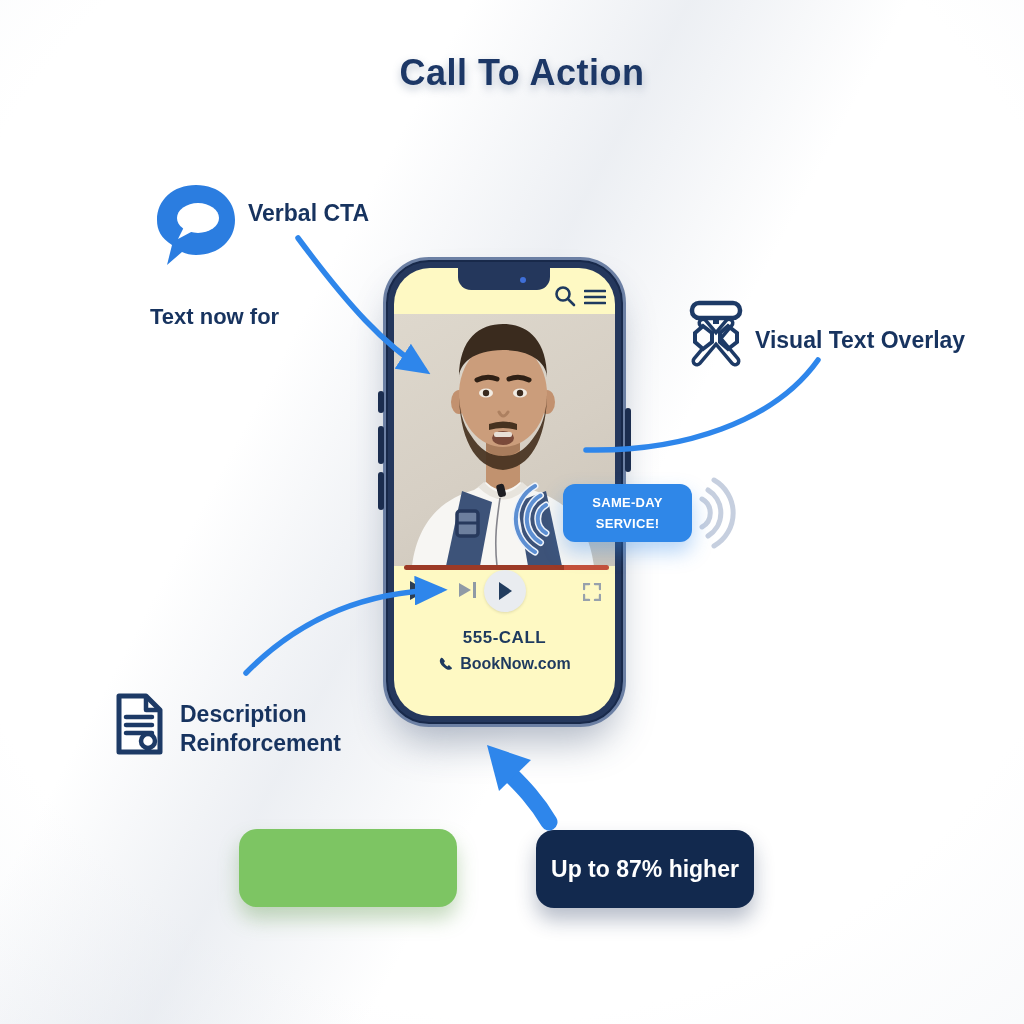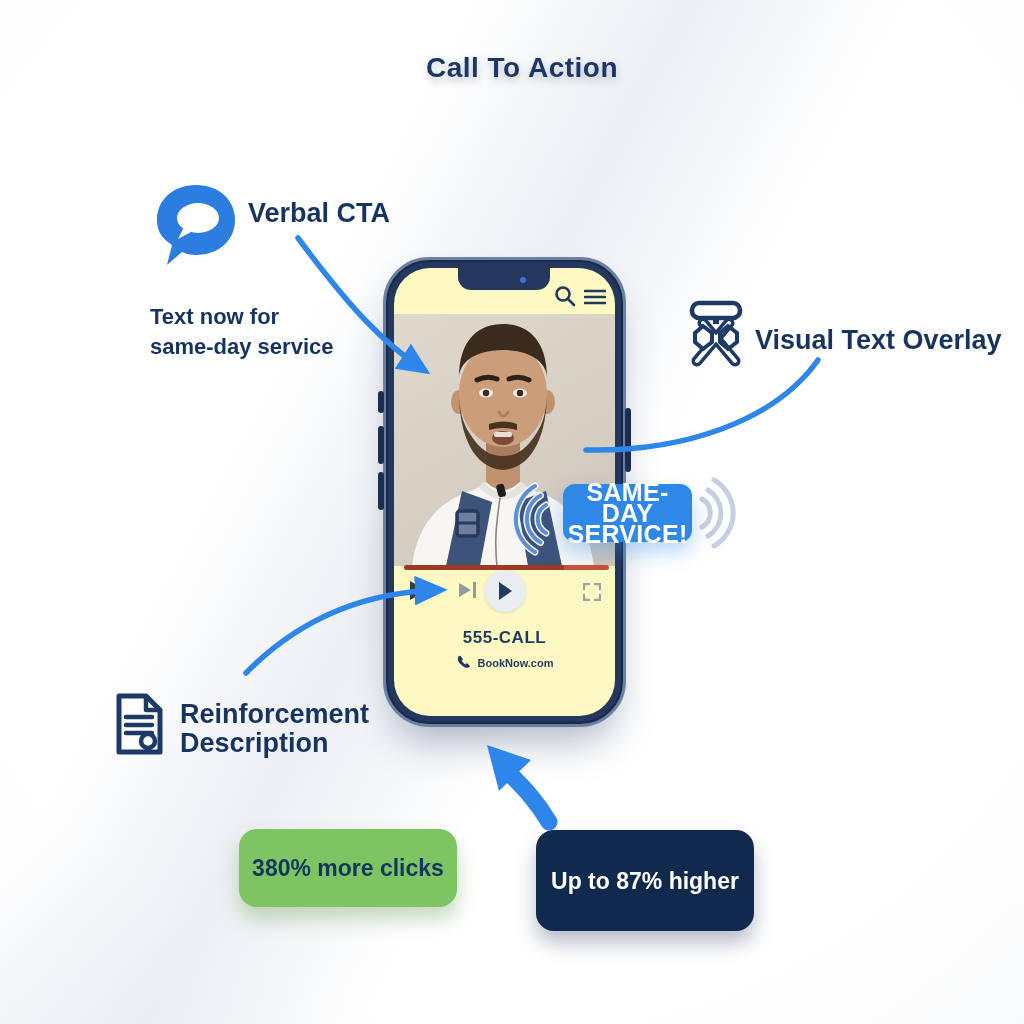--- a/index.html
+++ b/index.html
@@ -8,26 +8,26 @@
   #canvas{
     position:relative; width:1024px; height:1024px; overflow:hidden;
     background:
       linear-gradient(118deg, rgba(206,213,224,0) 30%, rgba(206,213,224,.38) 44%, rgba(206,213,224,0) 58%),
       radial-gradient(125% 125% at 50% 42%, #ffffff 46%, #f3f5f8 76%, #e6eaf0 100%);
   }
   .navy-text{ color:#17335f; font-weight:700; }
   
   .title{
     position:absolute; top:52px; left:0; width:1024px; text-align:center;
-    font-size:28px; font-weight:700; color:#1c3766; letter-spacing:.5px;
+    font-size:36px; font-weight:700; color:#1c3766; letter-spacing:.5px;
     text-shadow:0 4px 8px rgba(110,128,155,.45);
     padding-left:20px;
   }
   
-  .callout-label{ position:absolute; font-size:27px; line-height:29px; }
+  .callout-label{ position:absolute; font-size:23px; line-height:29px; }
   .verbal-label{ left:248px; top:199px; }
   .script-text{ left:150px; top:302px; font-size:22px; }
   .overlay-label{ left:755px; top:326px; }
   .desc-label{ left:180px; top:700px; }
   .ico{ position:absolute; }
   
   .phone{
     position:absolute; left:383px; top:257px; width:243px; height:470px;
     background:#24375c; border:3px solid #6c80a4; border-radius:46px;
     box-shadow:0 24px 38px -10px rgba(45,65,100,.38), inset 0 0 0 2px #18294a;
@@ -60,36 +60,36 @@
   }
   .ctrl{ position:absolute; }
   .play-btn{
     left:90px; top:302px; width:42px; height:42px; border-radius:50%;
     background:#e9ecf0; display:flex; align-items:center; justify-content:center;
     box-shadow:0 1px 3px rgba(0,0,0,.12);
   }
   .contact{ position:absolute; left:0; top:360px; width:221px; text-align:center; }
   .phone-number{ font-size:17px; font-weight:700; color:#1e3a5f; letter-spacing:.5px; }
   .website-row{ margin-top:7px; display:flex; align-items:center; justify-content:center; gap:7px; }
-  .website{ font-size:11px; font-weight:700; color:#1e3a5f; cursor:pointer; }
+  .website{ font-size:16px; font-weight:700; color:#1e3a5f; cursor:pointer; }
   
   .sameday-badge{
     position:absolute; left:563px; top:484px; width:129px; height:58px;
     background:#2f87e8; border-radius:12px; display:flex; flex-direction:column;
     align-items:center; justify-content:center;
-    color:#fff; font-weight:700; font-size:25px; line-height:21px; letter-spacing:.3px;
+    color:#fff; font-weight:700; font-size:13px; line-height:21px; letter-spacing:.3px;
     box-shadow:0 10px 20px rgba(47,135,232,.35); z-index:30; text-align:center;
   }
   
   .stat{ position:absolute; border-radius:18px; display:flex; flex-direction:column;
     align-items:center; justify-content:center; text-align:center;
     font-weight:700; font-size:23px; line-height:30px; z-index:20; }
   .stat-green{ left:239px; top:829px; width:218px; height:78px; background:#7dc563;
     color:#14365f; box-shadow:0 12px 20px rgba(90,150,70,.35); }
-  .stat-navy{ left:536px; top:830px; width:218px; height:101px; background:#12294e;
+  .stat-navy{ left:536px; top:830px; width:218px; height:78px; background:#12294e;
     color:#ffffff; box-shadow:0 12px 20px rgba(20,40,80,.3); }
   
   .arrows{ position:absolute; left:0; top:0; width:1024px; height:1024px;
     z-index:40; pointer-events:none; }
   .waves-right{ position:absolute; left:694px; top:476px; z-index:25; }
 </style>
 </head>
 <body>
 
 <div id="canvas">
@@ -98,21 +98,20 @@
 
   <svg class="ico" style="left:153px;top:181px;" width="86" height="88" viewBox="0 0 86 88">
     <path d="M43 4 C66 4 82 19 82 39 C82 59 66 74 43 74 C38 74 33 73 29 71 L14 84 L19 64 C8 57 4 49 4 39 C4 19 20 4 43 4 Z" fill="#2b7de0"></path>
     <ellipse cx="45" cy="37" rx="21" ry="15" fill="#ffffff"></ellipse>
     <path d="M31 46 L25 58 L40 50 Z" fill="#ffffff"></path>
   </svg>
   <div class="callout-label verbal-label navy-text">Verbal CTA</div>
 
   <div class="callout-label script-text navy-text" style="line-height:30px;">
     <div>Text now for</div>
-    <div>same-day service</div>
   </div>
 
   <svg class="ico" style="left:686px;top:299px;" width="60" height="70" viewBox="0 0 60 70">
     <rect x="6" y="4" width="48" height="15" rx="7" fill="#ffffff" stroke="#1d3a66" stroke-width="4.5"></rect>
     <path d="M27 19 L33 19 L33 25 L27 25 Z" fill="#1d3a66"></path>
     <path d="M17 24 L49 62" stroke="#1d3a66" stroke-width="11" stroke-linecap="round"></path>
     <path d="M43 24 L11 62" stroke="#1d3a66" stroke-width="11" stroke-linecap="round"></path>
     <path d="M17 24 L49 62" stroke="#ffffff" stroke-width="4" stroke-linecap="round"></path>
     <path d="M43 24 L11 62" stroke="#ffffff" stroke-width="4" stroke-linecap="round"></path>
     <path d="M9 34 L17 27 L26 34 L26 43 L17 50 L9 43 Z" fill="#fdfdfd" stroke="#1d3a66" stroke-width="4"></path>
@@ -120,22 +119,22 @@
   </svg>
   <div class="callout-label overlay-label navy-text">Visual Text Overlay</div>
 
   <svg class="ico" style="left:112px;top:691px;" width="54" height="66" viewBox="0 0 54 66">
     <path d="M7 5 H34 L48 19 V61 H7 Z" fill="#ffffff" stroke="#1d3a66" stroke-width="5" stroke-linejoin="round"></path>
     <path d="M34 5 V19 H48" fill="none" stroke="#1d3a66" stroke-width="4.5" stroke-linejoin="round"></path>
     <path d="M14 26 H40 M14 34 H40 M14 42 H40" stroke="#1d3a66" stroke-width="4.5" stroke-linecap="round"></path>
     <circle cx="36" cy="50" r="7" fill="#ffffff" stroke="#1d3a66" stroke-width="4.5"></circle>
   </svg>
   <div class="callout-label desc-label navy-text">
+    <div>Description</div>
     <div>Reinforcement</div>
-    <div>Description</div>
   </div>
 
   <div class="phone">
     <div class="side-btn sb-l1"></div>
     <div class="side-btn sb-l2"></div>
     <div class="side-btn sb-l3"></div>
     <div class="side-btn sb-r1"></div>
 
     <div class="screen">
 
@@ -237,21 +236,20 @@
 
   <svg class="waves-right" width="56" height="74" viewBox="0 0 56 74">
     <g fill="none" stroke="#c6cfdf" stroke-width="5" stroke-linecap="round">
       <path d="M8 23 A16 16 0 0 1 8 51"></path>
       <path d="M14 14 A27 27 0 0 1 14 60"></path>
       <path d="M20 4 A38 38 0 0 1 20 70"></path>
     </g>
   </svg>
 
   <div class="stat stat-green">
-    <div>380% more clicks</div>
   </div>
   <div class="stat stat-navy">
     <div>Up to 87% higher</div>
   </div>
 
   <svg class="arrows" viewBox="0 0 1024 1024">
     <defs>
       <marker id="ah" markerWidth="6" markerHeight="5.4" refX="4.6" refY="2.7" orient="auto">
         <path d="M0 0 L6 2.7 L0 5.4 Z" fill="#2e86eb"></path>
       </marker>

